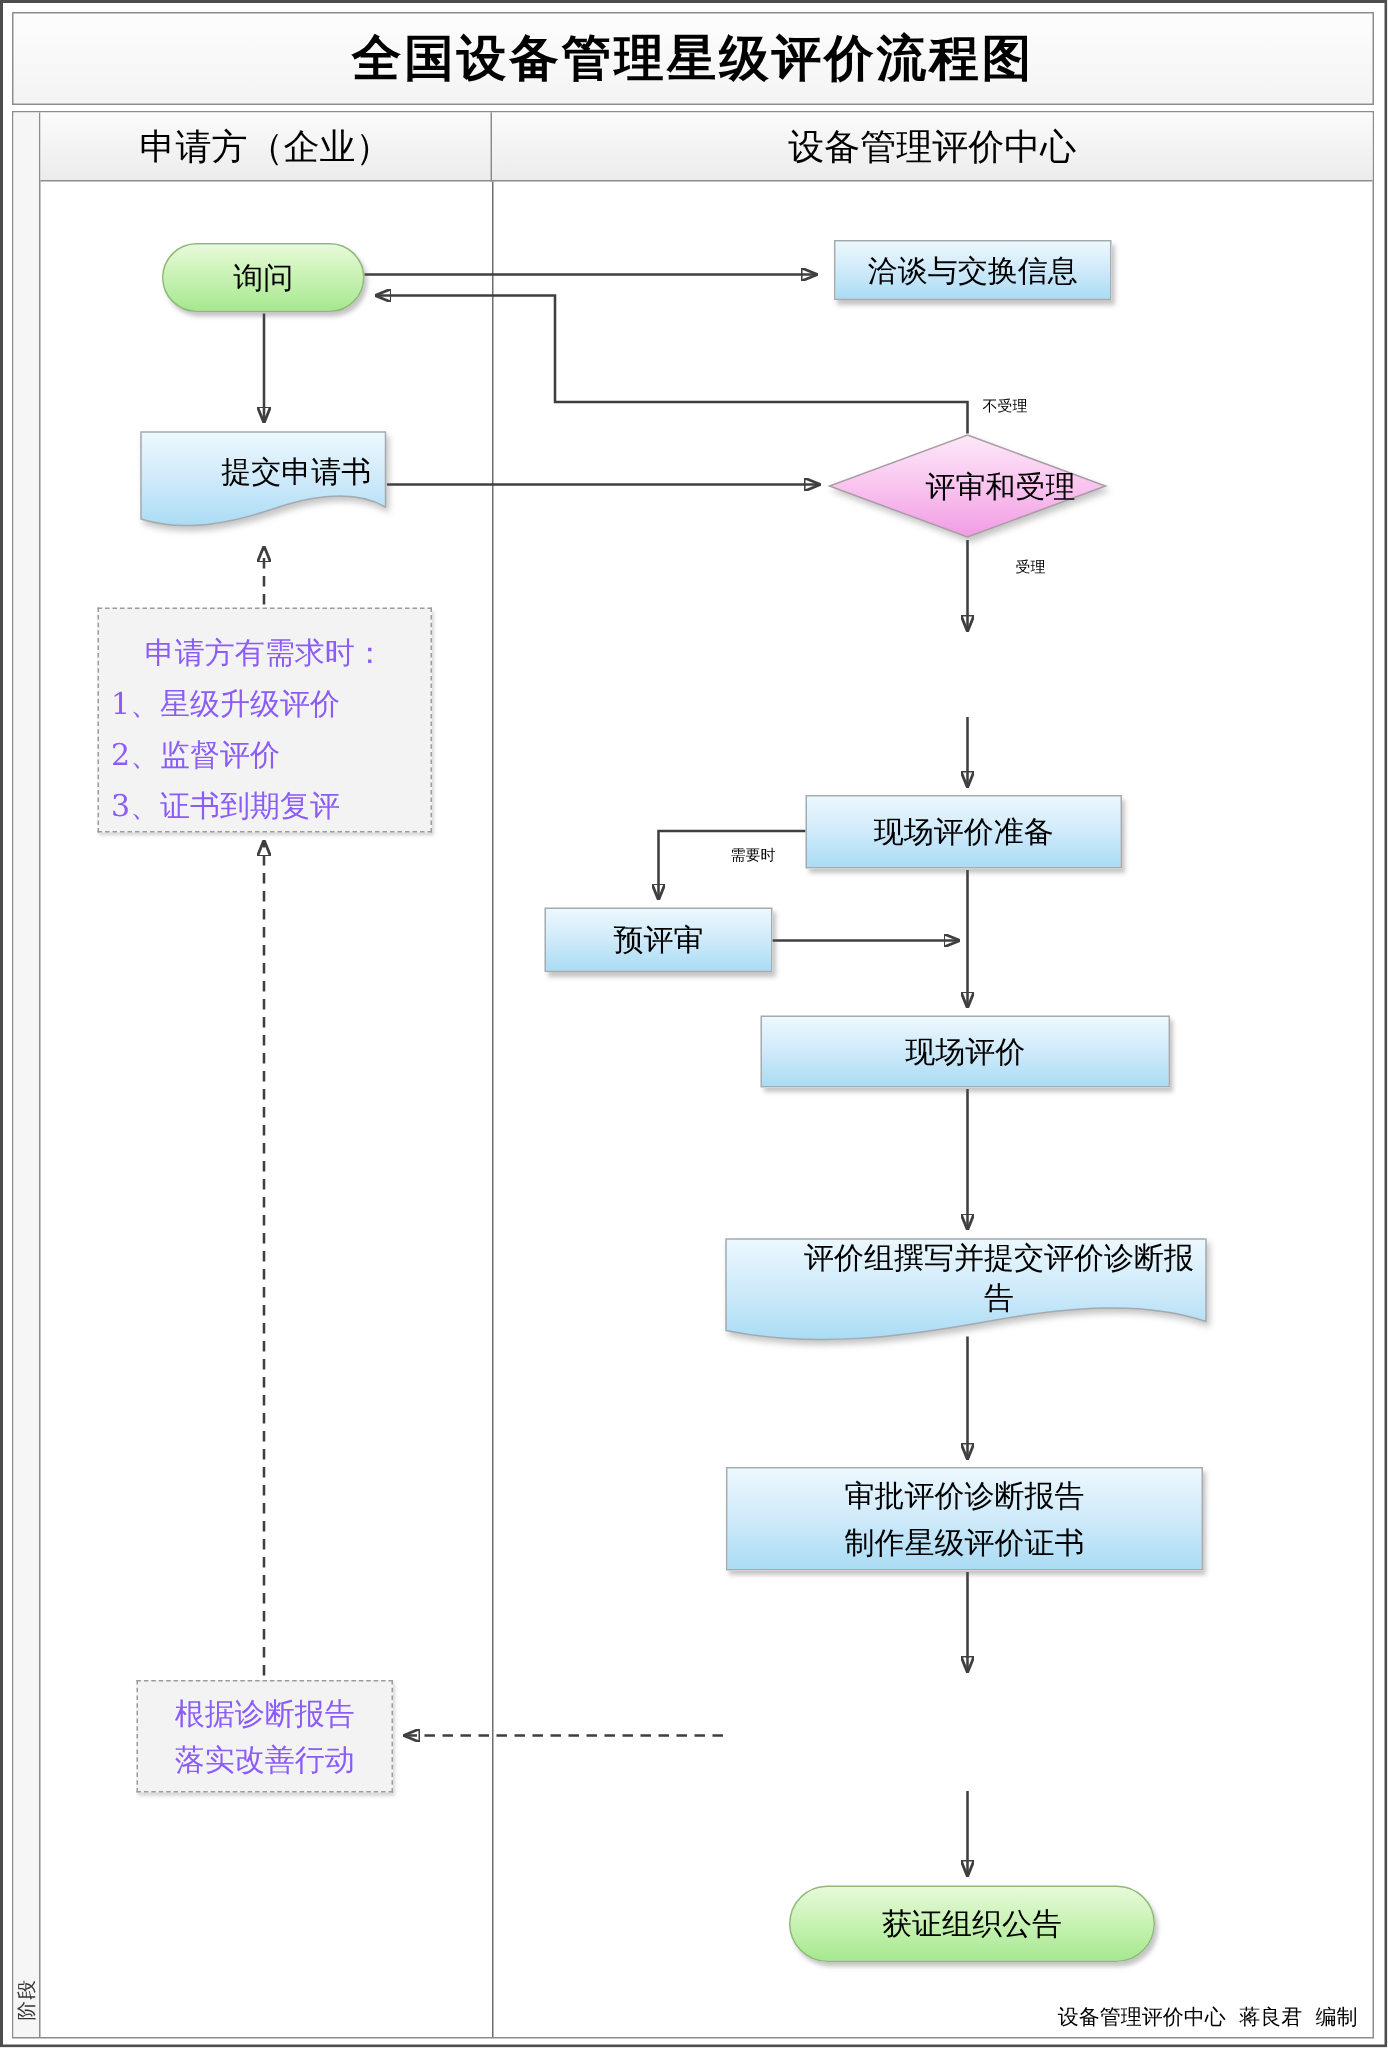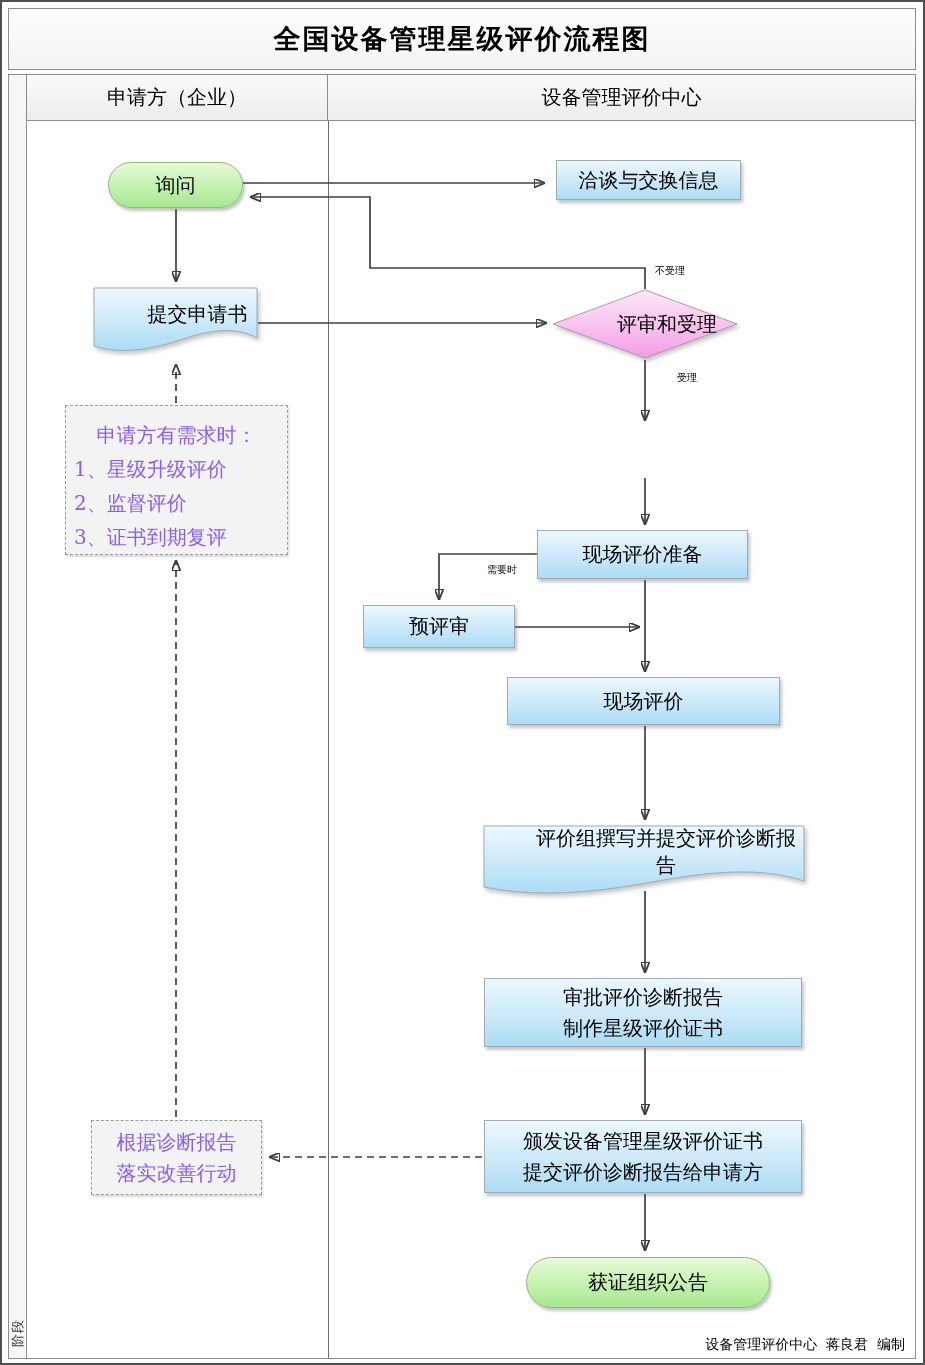--- a/index.html
+++ b/index.html
@@ -5,31 +5,31 @@
   html,body { margin:0; padding:0; background:#ffffff; }
   #canvas {
     position:relative; width:925px; height:1365px; background:#ffffff;
     font-family:"DejaVu Serif", serif; color:#000; overflow:hidden;
   }
   .frame { position:absolute; inset:0; border:2px solid #4e4e4e; z-index:1; }
   .title-box {
     position:absolute; left:8px; top:8px; width:906px; height:60px;
     border:1px solid #8c8c8c; background:linear-gradient(180deg,#fdfdfd,#f4f4f4);
     display:flex; align-items:center; justify-content:center;
-    font-size:27px; font-weight:700; letter-spacing:2px; z-index:1;
+    font-size:33px; font-weight:700; letter-spacing:2px; z-index:1;
   }
   .table { position:absolute; left:8px; top:74px; width:906px; height:1283px; border:1px solid #8c8c8c; z-index:1; }
   .stage-col { position:absolute; left:0; top:0; width:18px; height:100%; background:#f6f6f6; border-right:1px solid #8c8c8c; box-sizing:border-box; }
   .stage-label { position:absolute; left:0; bottom:2px; width:17px; height:46px; display:flex; align-items:center; justify-content:center; }
   .stage-label span { transform:rotate(-90deg); font-size:13px; color:#333; letter-spacing:1px; white-space:nowrap; font-family:"DejaVu Sans", sans-serif; }
   .hdr {
     position:absolute; top:0; height:46px; box-sizing:border-box;
     background:linear-gradient(180deg,#fbfbfb,#ececec); border-bottom:1px solid #8c8c8c;
     display:flex; align-items:center; justify-content:center;
-    font-size:20px; font-family:"DejaVu Sans", sans-serif;
+    font-size:24px; font-family:"DejaVu Sans", sans-serif;
   }
   .hdr-applicant { left:18px; width:301px; border-right:1px solid #8c8c8c; }
   .hdr-center { left:319px; right:0; }
   .lane-divider { position:absolute; left:319px; top:46px; bottom:0; width:1px; background:#6e6e6e; }
 
   #edges { position:absolute; left:0; top:0; width:925px; height:1365px; z-index:2; pointer-events:none; }
   #edges path { fill:none; stroke:#3f3f3f; stroke-width:1.7px; }
   #edges path.dash { stroke-dasharray:7 5; }
 
   .node {
@@ -162,22 +162,20 @@
         </linearGradient>
       </defs>
       <path d="M1 1 L321 1 L321 56 C280 42 230 46 175 56 C120 66 60 74 1 62 Z" fill="url(#gBlue2)" stroke="#a3abb0" stroke-width="1"></path>
     </svg>
     <span>评价组撰写并提交评价诊断报告</span>
   </div>
 
   <div class="node blue pre" style="left:484px;top:978px;width:318px;height:69px">审批评价诊断报告
 制作星级评价证书</div>
 
-  <div class="node blue pre" style="left:484px;top:1120px;width:318px;height:73px">颁发设备管理星级评价证书
-提交评价诊断报告给申请方</div>
 
   <div class="node green stadium" style="left:526px;top:1257px;width:244px;height:51px">获证组织公告</div>
 
   <span class="elabel" style="left:655px;top:264px">不受理</span>
   <span class="elabel" style="left:677px;top:371px">受理</span>
   <span class="elabel" style="left:487px;top:563px">需要时</span>
 
   <div class="footer">设备管理评价中心  蒋良君  编制</div>
 
 </div>

